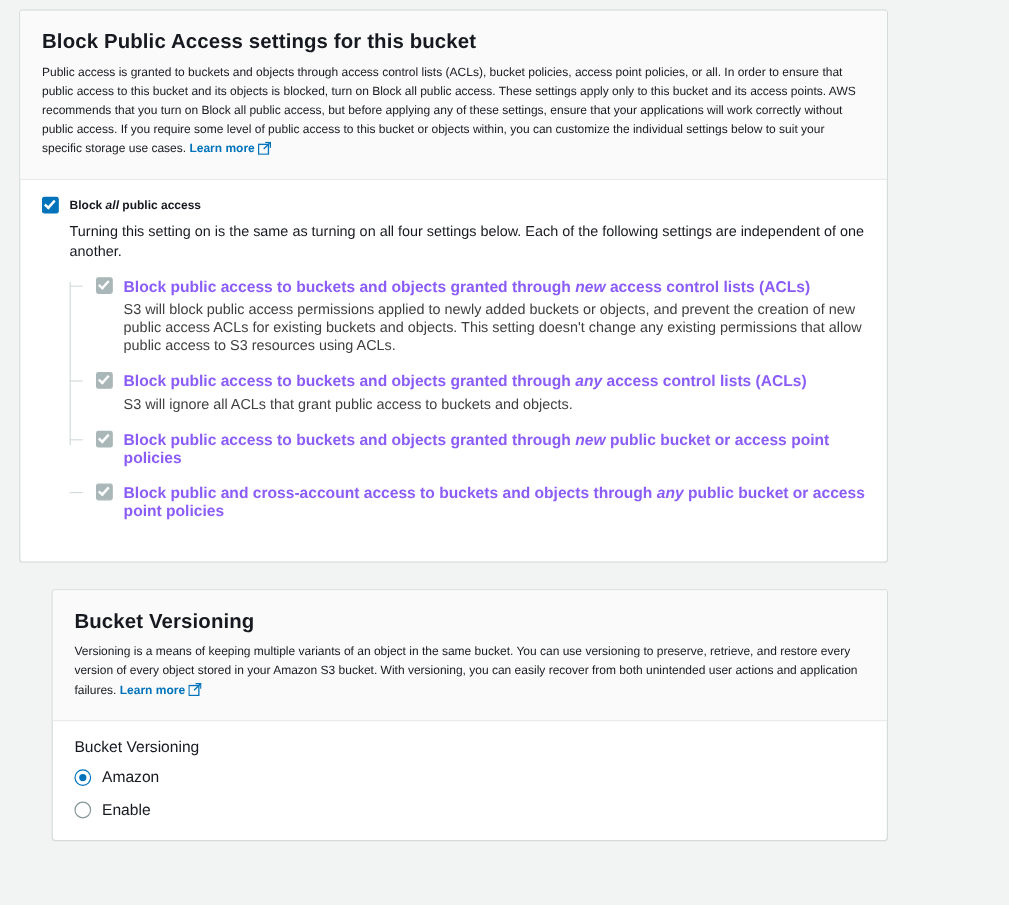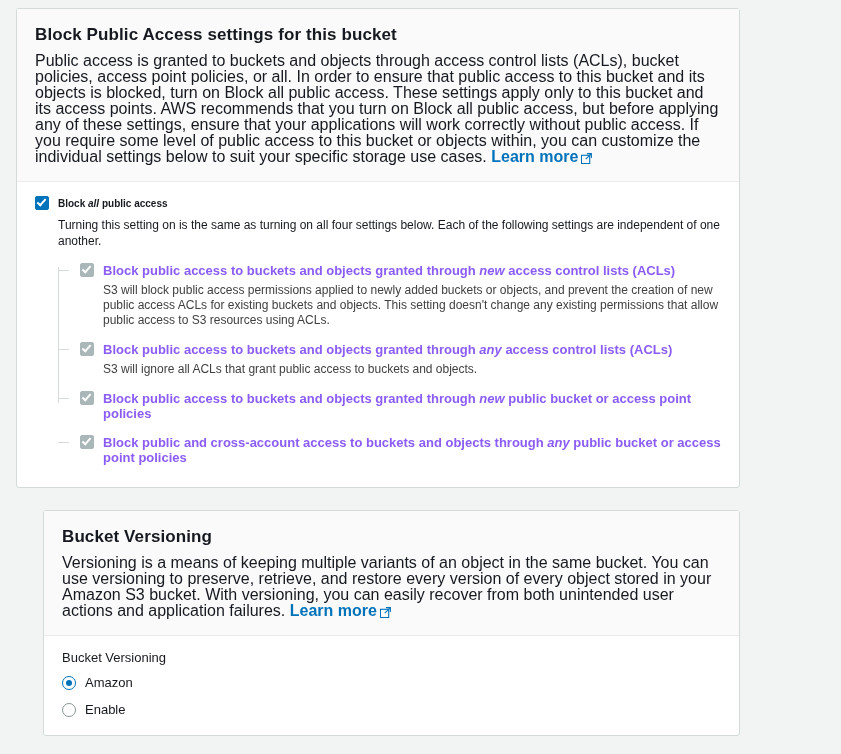--- a/index.html
+++ b/index.html
@@ -31,21 +31,21 @@
     background: #fafafa;
   }
   .card-title {
     font-size: 17px;
     font-weight: bold;
     color: #16191f;
     margin: 0 0 8px 0;
     letter-spacing: 0.1px;
   }
   .card-desc {
-    font-size: 16px;
+    font-size: 10px;
     line-height: 16px;
     color: #16191f;
     margin: 0;
   }
   .learn-more {
     color: #0073bb;
     font-weight: bold;
     text-decoration: none;
     white-space: nowrap;
   }
@@ -117,21 +117,21 @@
     left: 0;
     top: 4px;
     bottom: 62px;
     width: 1px;
     background: #d5dbdb;
   }
   .child {
     position: relative;
     margin-bottom: 14px;
   }
-  .child:last-child { margin-bottom: 4px; }
+  .child:last-child { margin-bottom: 17px; }
   .child .connector {
     position: absolute;
     left: -22px;
     top: 7px;
     width: 11px;
     height: 1px;
     background: #d5dbdb;
   }
   .child-head {
     display: flex;

